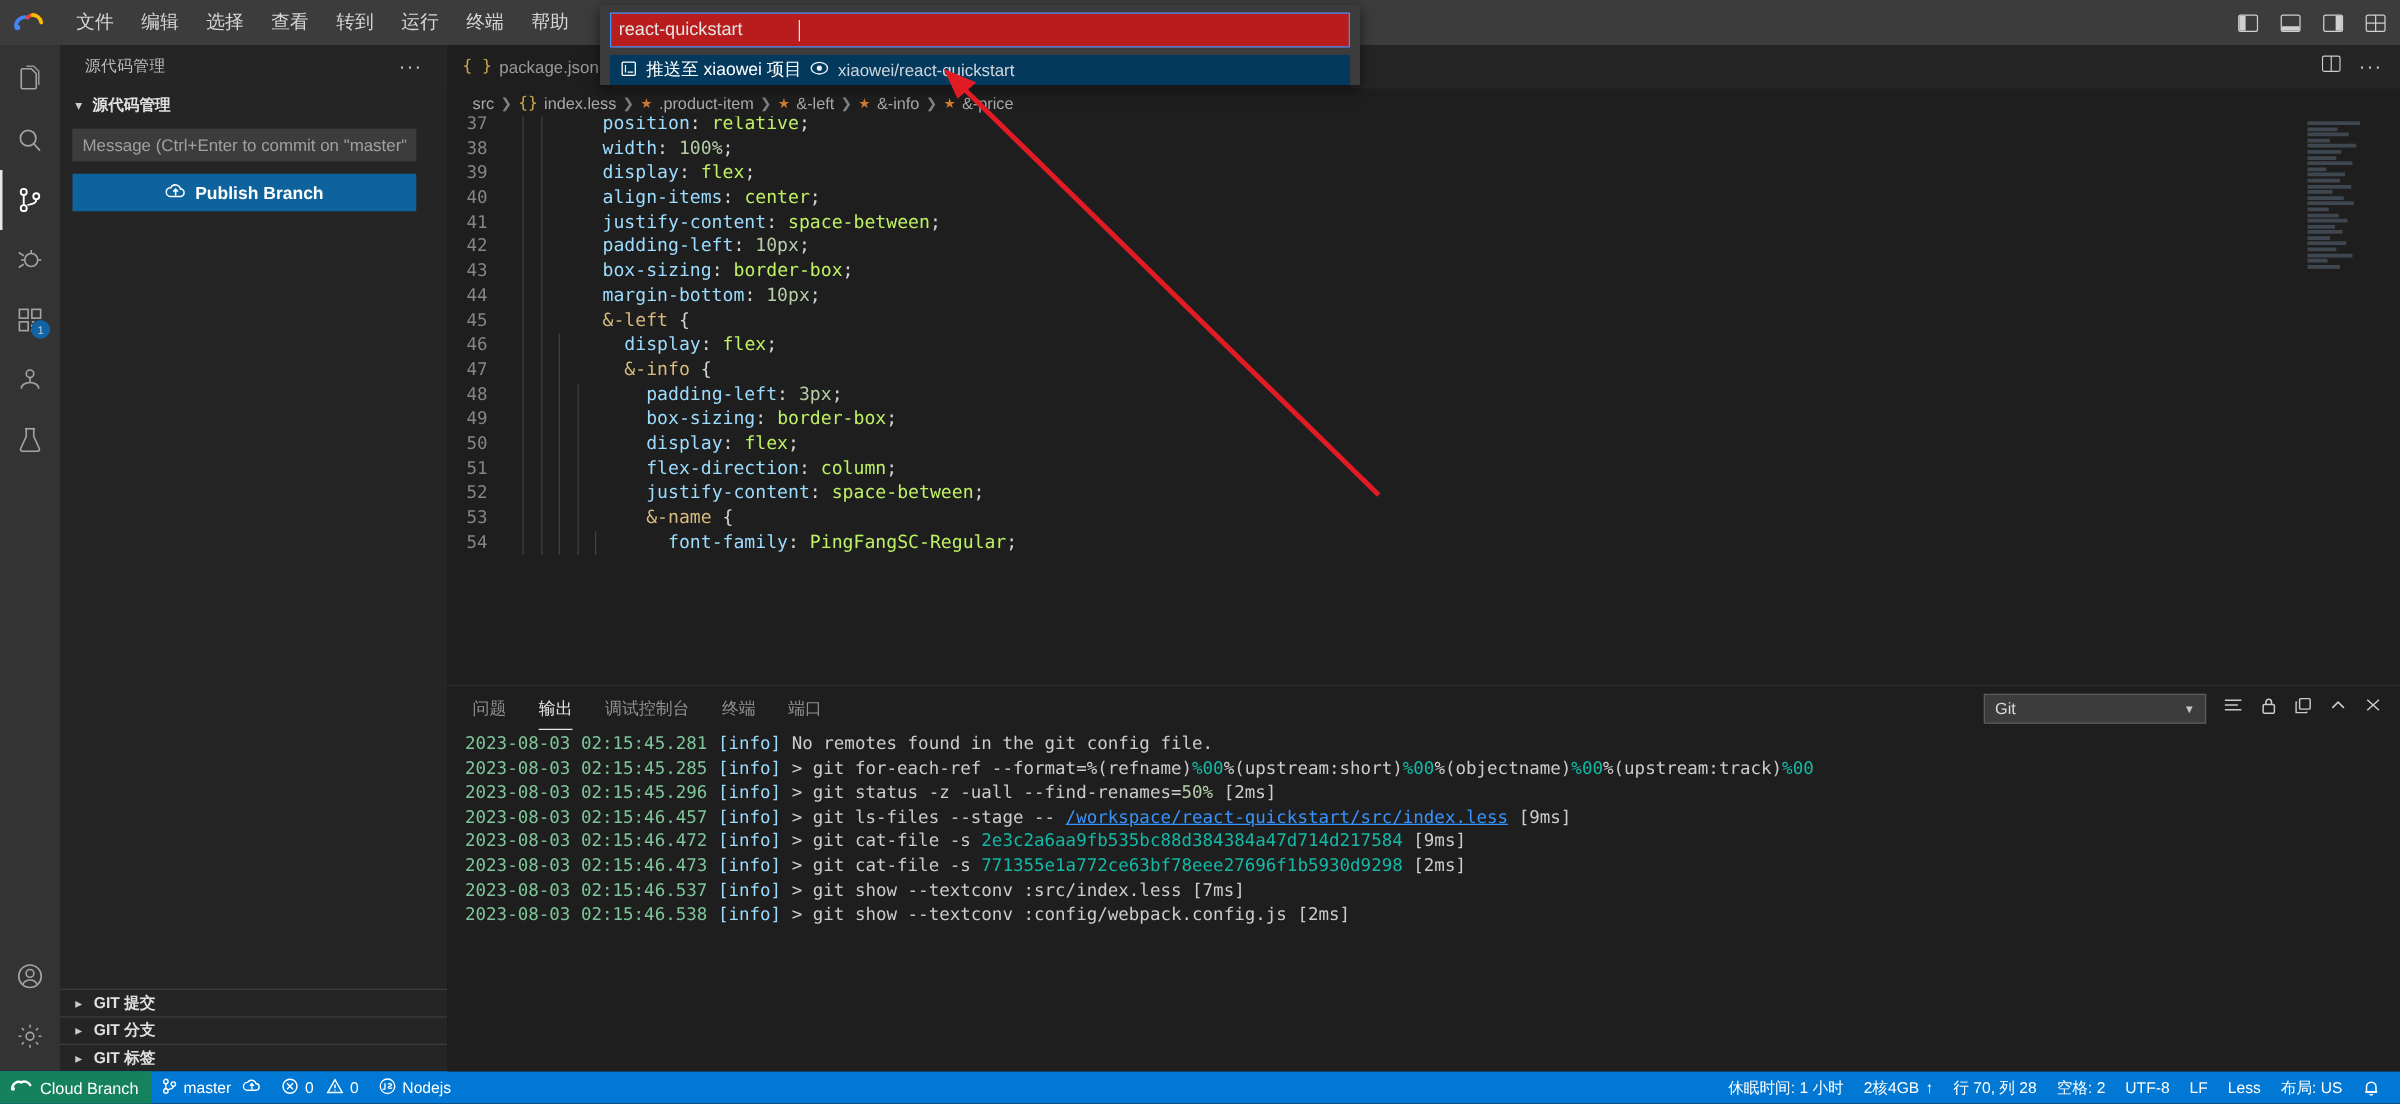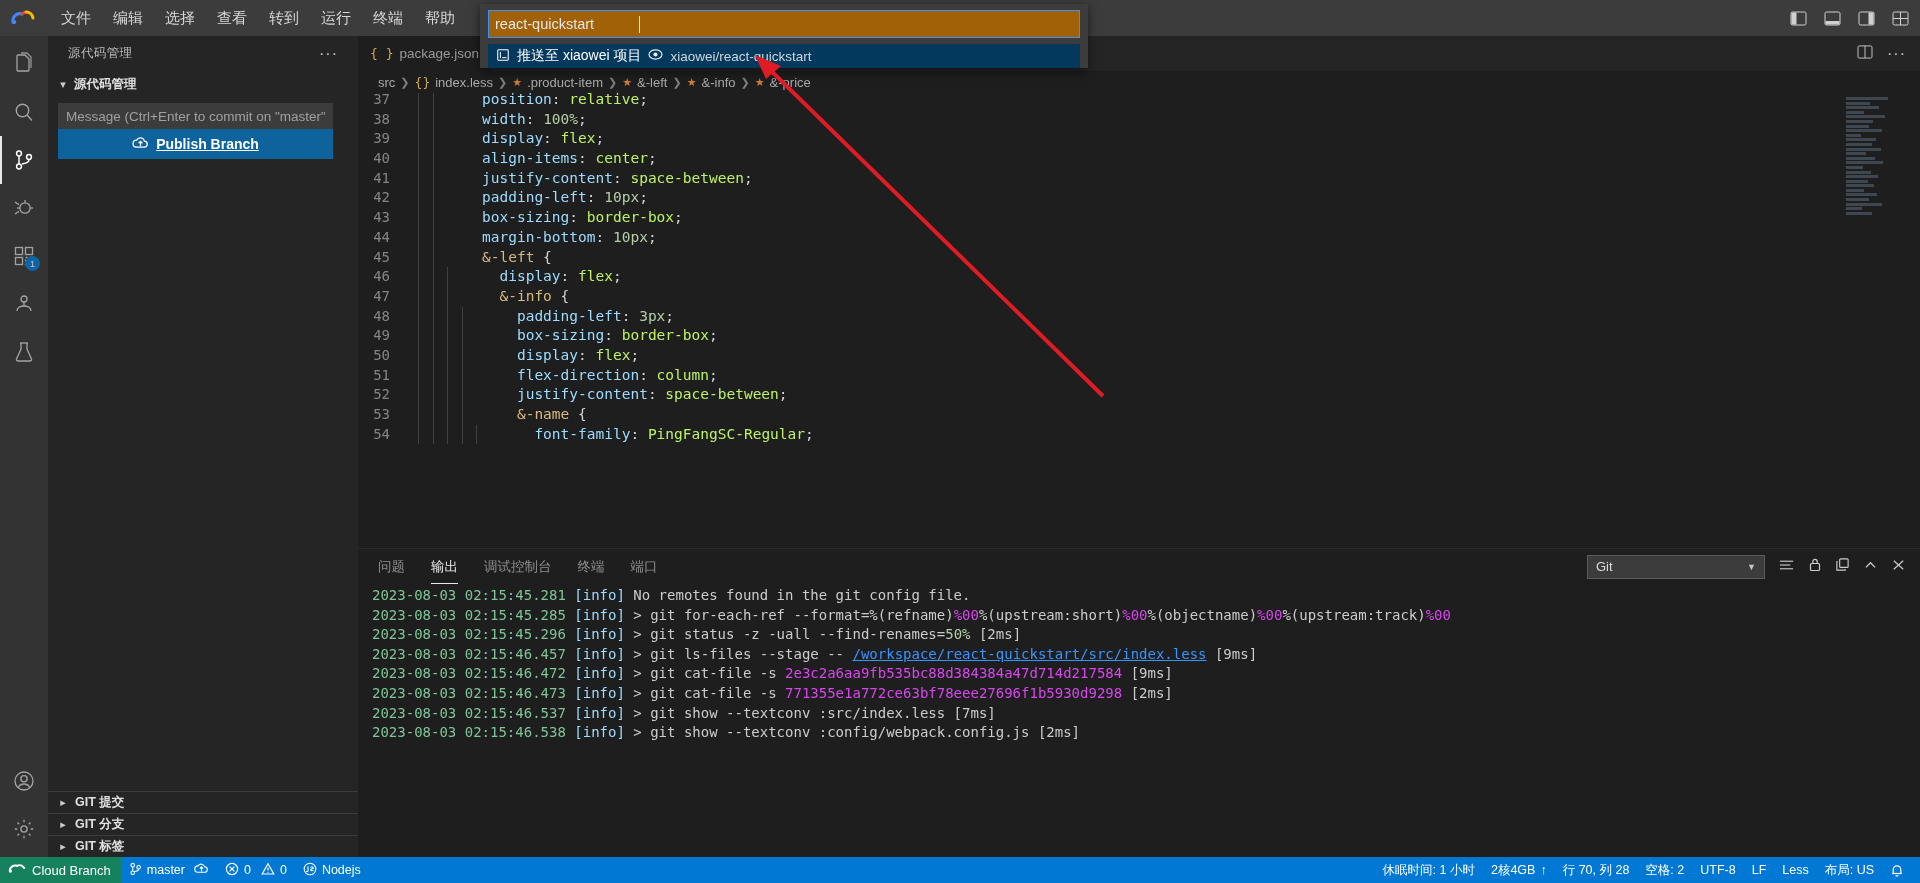--- a/index.html
+++ b/index.html
@@ -26,21 +26,21 @@
   .titlebar-right { margin-left: auto; display: flex; align-items: center; padding-right: 10px; gap: 14px; }
   .tb-icon { width: 20px; height: 20px; display: flex; align-items: center; justify-content: center; opacity: .92; }
 
   
   .quickinput {
     position: absolute; left: 480px; top: 4px; width: 608px;
     background: #3c3c3c; box-shadow: 0 3px 10px rgba(0,0,0,.55); z-index: 40;
     padding: 6px 8px 0 8px;
   }
   .qi-box {
-    background: #a16207; border: 1px solid #3794ff; height: 28px;
+    background: #b91c1c; border: 1px solid #3794ff; height: 28px;
     display: flex; align-items: center; padding: 0 6px; gap: 44px;
   }
   .qi-input { font-size: 14.5px; color: #e6e6e6; font-family: "Liberation Sans", sans-serif; }
   .qi-caret { width: 1px; height: 17px; background: #e6e6e6; margin-left: 1px; animation: blink 1.1s steps(1) infinite; }
   @keyframes blink { 50% { opacity: 0; } }
   .qi-list { padding: 6px 0 0 0; }
   .qi-row {
     background: #04395e; height: 24px; display: flex; align-items: center;
     padding: 0 8px; gap: 7px; font-size: 14px; color: #ffffff;
   }
@@ -82,25 +82,24 @@
   }
   .chev { width: 14px; text-align: center; font-size: 11px; color: #cccccc; }
   .sb-body { padding: 6px 10px 0 10px; }
   .commit-input {
     width: 275px; height: 26px; background: #3c3c3c; border: 1px solid #3c3c3c;
     color: #a6a6a6; font-size: 13.5px; padding: 0 7px; outline: none;
     font-family: "Liberation Sans", sans-serif;
   }
   .commit-input::placeholder { color: #a0a0a0; }
   .publish-btn {
-    margin-top: 0; width: 275px; height: 30px; background: #0e639c; color: #ffffff;
+    margin-top: 10px; width: 275px; height: 30px; background: #0e639c; color: #ffffff;
     display: flex; align-items: center; justify-content: center; gap: 7px;
     font-size: 14px; font-weight: bold; border: none; cursor: pointer;
     font-family: "Liberation Sans", sans-serif;
-    text-decoration: underline;
   }
   .sb-spacer { flex: 1 1 auto; }
   .git-section {
     height: 22px; display: flex; align-items: center; gap: 5px; padding: 0 8px;
     font-size: 12.5px; font-weight: bold; color: #e0e0e0; border-top: 1px solid #3c3c3c;
   }
 
   
   .editor-area { flex: 1 1 auto; display: flex; flex-direction: column; min-width: 0; background: #1e1e1e; }
   .tabbar { height: 35px; background: #252526; display: flex; align-items: stretch; position: relative; }
@@ -156,21 +155,21 @@
   }
   .out-select .caret { margin-left: auto; font-size: 9px; color: #c5c5c5; }
   .panel-body {
     flex: 1 1 auto; overflow: hidden; padding: 2px 0 0 0; position: relative;
     font-family: "DejaVu Sans Mono", "Liberation Mono", monospace; font-size: 14px; line-height: 19.6px;
   }
   .logline { white-space: pre-wrap; padding-left: 14px; color: #cccccc; }
   .lt { color: #7ec699; }
   .li { color: #9cdcfe; }
   .lnk { color: #3794ff; text-decoration: underline; }
-  .lhash { color: #d946ef; }
+  .lhash { color: #14b8a6; }
   .lg { color: #b5cea8; }
 
   
   .statusbar {
     height: 26px; flex: 0 0 26px; background: #0078d4; display: flex; align-items: center;
     color: #ffffff; font-size: 12.5px;
   }
   .sb-cloud {
     background: #16825d; height: 26px; display: flex; align-items: center; gap: 6px;
     padding: 0 10px 0 8px; font-size: 13px;

